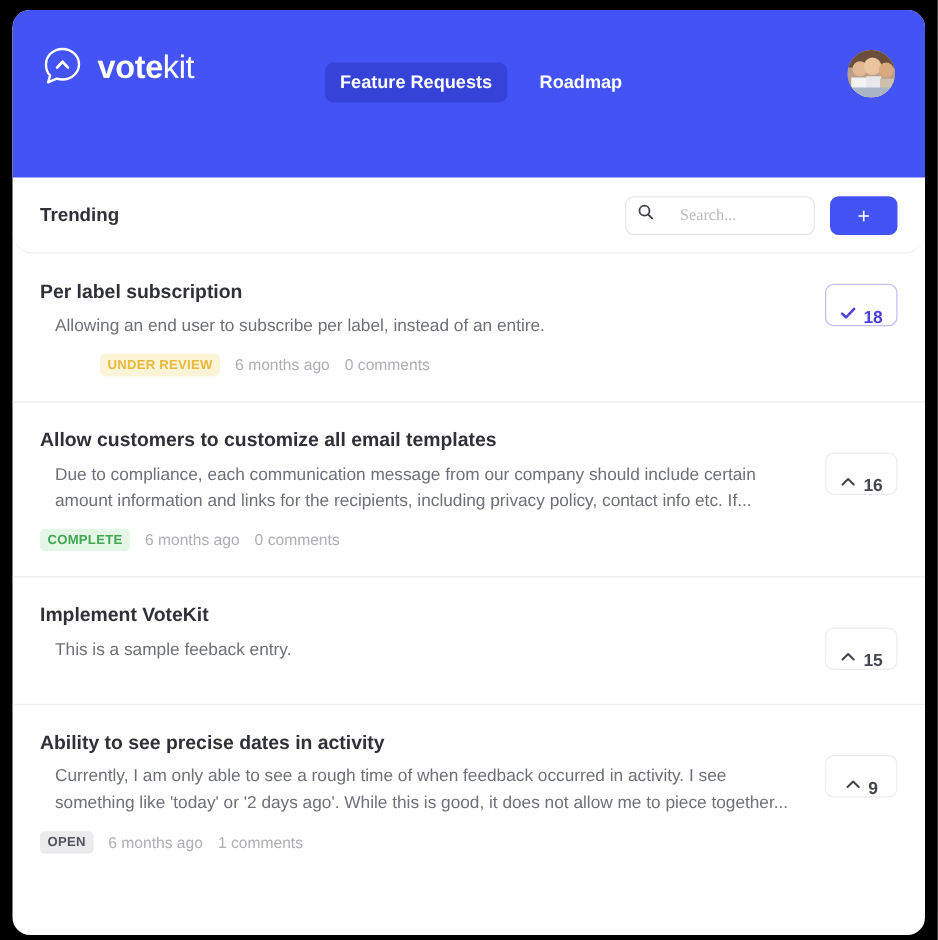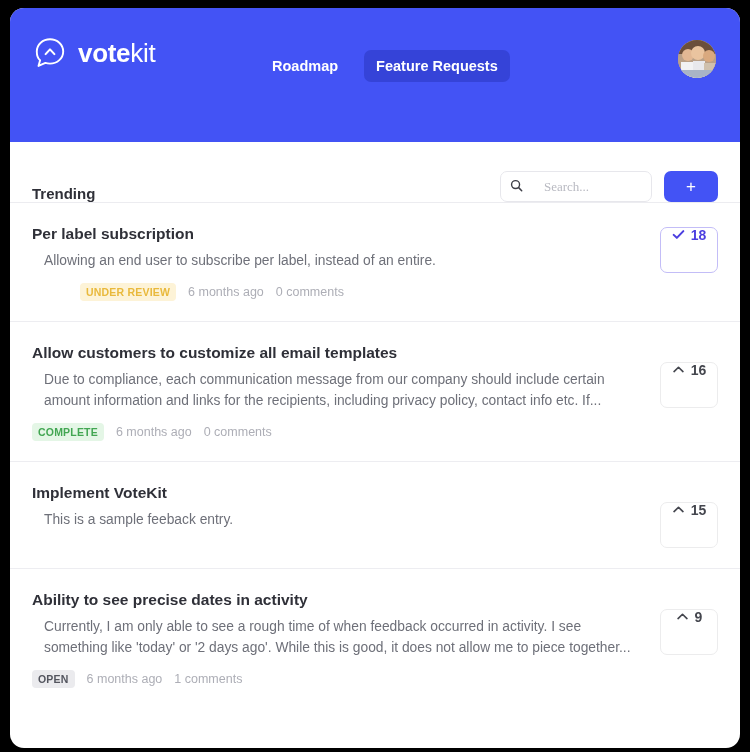--- a/index.html
+++ b/index.html
@@ -90,23 +90,24 @@
     background: #caa98b;
     cursor: pointer;
   }
   .avatar .av-svg { display:block; }
 
   
   .toolbar {
     height: 61px;
     border-bottom: 1px solid #ececf0;
     display: flex;
-    align-items: flex-end;
+    align-items: center;
     padding: 0 22px;
     box-sizing: border-box;
+    border-radius: 17px;
   }
   .trending {
     font-size: 15px;
     font-weight: 700;
     color: #2f3038;
   }
   .toolbar-right {
     margin-left: auto;
     display: flex;
     align-items: center;
@@ -195,24 +196,24 @@
   .badge.open         { background: #ebebee; color: #53555e; }
   .meta-text {
     font-size: 12.5px;
     color: #adaeb6;
     white-space: nowrap;
   }
 
   .vote-btn {
     flex: none;
     min-width: 58px;
-    height: 46px;
+    height: 34px;
     border-radius: 7px;
     display: flex;
-    align-items: flex-start;
+    align-items: flex-end;
     justify-content: center;
     gap: 6px;
     font-size: 14px;
     font-weight: 700;
     cursor: pointer;
     background: #ffffff;
     box-sizing: border-box;
     margin-top: 2px;
   }
   .vote-btn.voted {
@@ -239,22 +240,22 @@
           <path d="M18 4.2c7.2 0 13.2 5.3 13.2 12.2S25.2 28.6 18 28.6c-1.6 0-3.2-.25-4.6-.7l-6.9 3 1.6-5.6C5.4 23 4.8 20.2 4.8 16.4 4.8 9.5 10.8 4.2 18 4.2Z" stroke="#ffffff" stroke-width="1.9" stroke-linejoin="round"></path>
           <path d="M13.6 19.1 18 14.4l4.4 4.7" stroke="#ffffff" stroke-width="2.1" stroke-linecap="round" stroke-linejoin="round"></path>
         </svg>
       </span>
       <span class="brand-name">
         <span class="bold">vote</span><span class="light">kit</span>
       </span>
     </div>
 
     <div class="nav">
+      <div class="nav-item active">Feature Requests</div>
       <div class="nav-item">Roadmap</div>
-      <div class="nav-item active">Feature Requests</div>
     </div>
 
     <div class="avatar">
       <svg class="av-svg" width="38" height="38" viewBox="0 0 38 38">
         <rect width="38" height="38" fill="#b9a088"></rect>
         <rect x="0" y="0" width="38" height="14" fill="#6b4f3a"></rect>
         <circle cx="10" cy="15" r="6" fill="#e2b894"></circle>
         <circle cx="20" cy="13" r="7" fill="#eac49f"></circle>
         <circle cx="31" cy="16" r="6" fill="#d9a97f"></circle>
         <rect x="3" y="22" width="13" height="16" fill="#f2f2f4"></rect>

